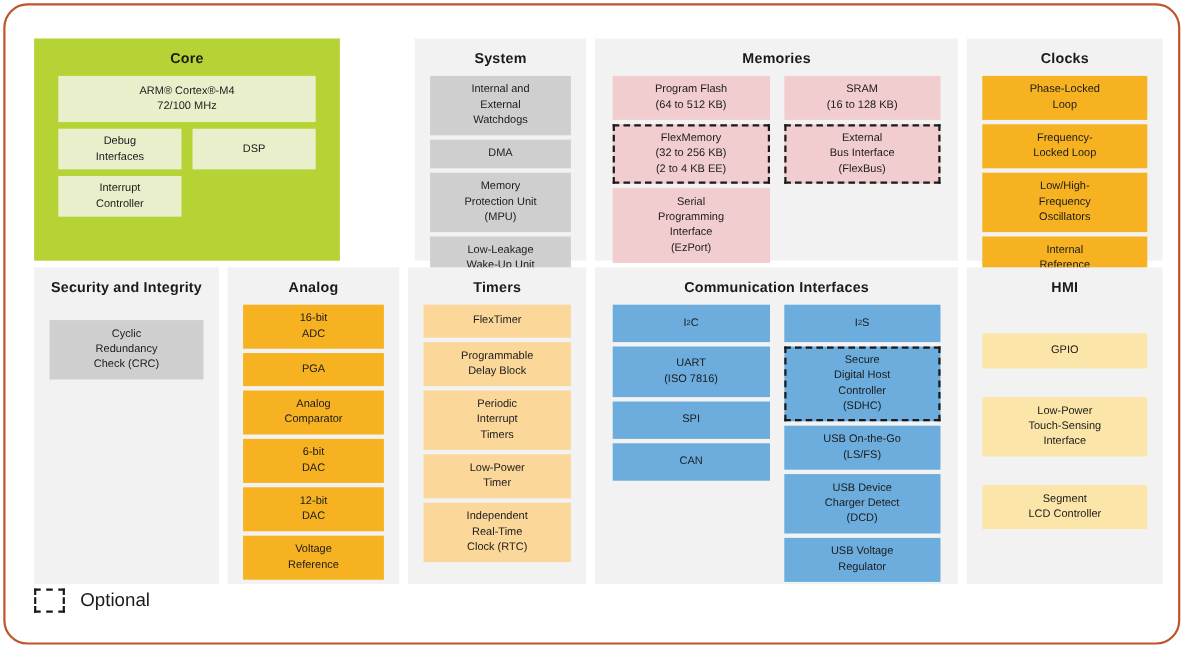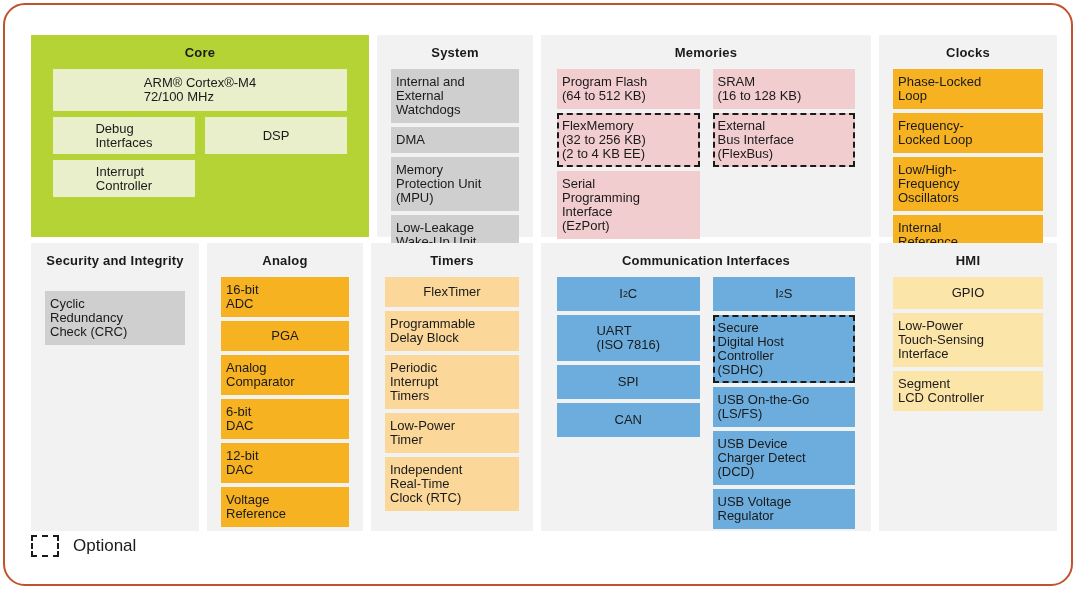--- a/index.html
+++ b/index.html
@@ -79,46 +79,46 @@
     padding: 0 16px;
   }
   .col {
     flex: 1 1 0;
     min-width: 0;
   }
 
   
   .blk {
     box-sizing: border-box;
-    text-align: left;
-    font-size: 13px;
+    text-align: center;
+    font-size: 10px;
     line-height: 14px;
     color: #1a1a1a;
     padding: 5px 4px;
     margin-bottom: 4px;
     border: 1px solid transparent;
     white-space: pre-line;
   }
   .blk.dashed {
     border: 2px dashed #1a1a1a;
     padding: 4px 3px;
   }
 
   .c-core   { background: #e9eecb; }
   .c-sys    { background: #cfcfcf; }
   .c-mem    { background: #f2cdd0; }
   .c-clk    { background: #f6b221; }
   .c-sec    { background: #cfcfcf; }
   .c-ana    { background: #f6b221; }
   .c-tim    { background: #fbd79a; }
   .c-com    { background: #6cadde; }
-  .c-hmi    { background: #fce5a8; }
-
-  
-  #p-core { left: 0px;   width: 338px; }
+  .c-hmi    { background: #fce5a8; margin-top: 26px; }
+
+  
+  #p-core { left: 0px;   width: 278px; }
   #p-sys  { left: 346px; width: 156px; }
   #p-mem  { left: 510px; width: 330px; }
   #p-clk  { left: 848px; width: 178px; }
 
   
   #p-sec  { left: 0px;   width: 168px; }
   #p-ana  { left: 176px; width: 156px; }
   #p-tim  { left: 340px; width: 162px; }
   #p-com  { left: 510px; width: 330px; }
   #p-hmi  { left: 848px; width: 178px; }

